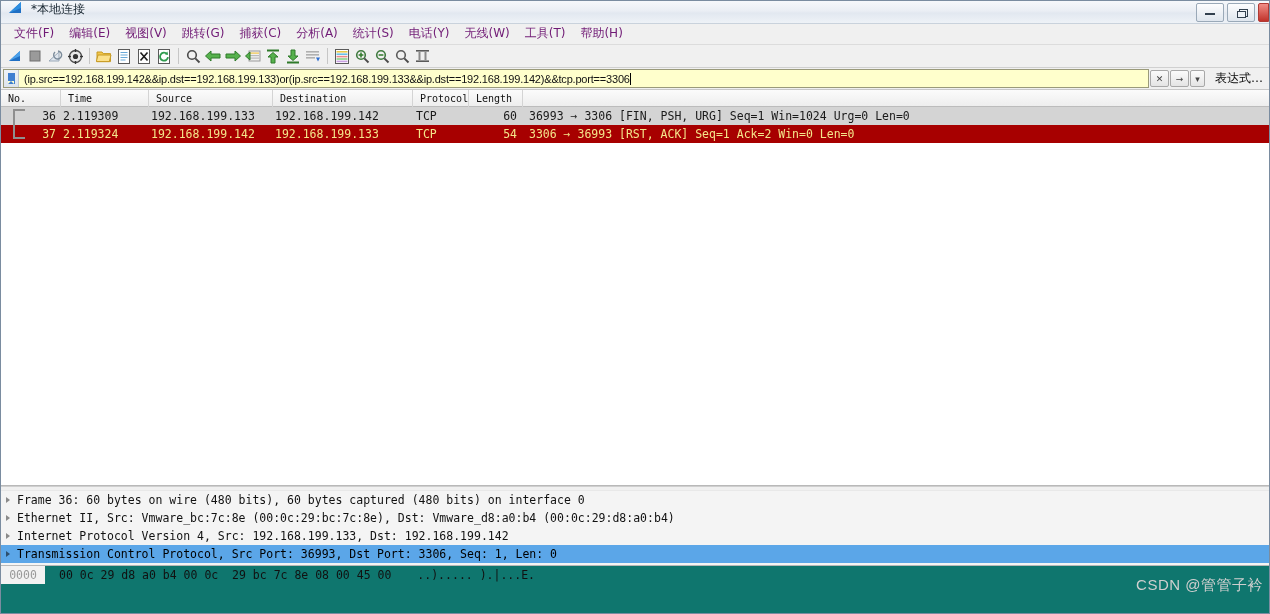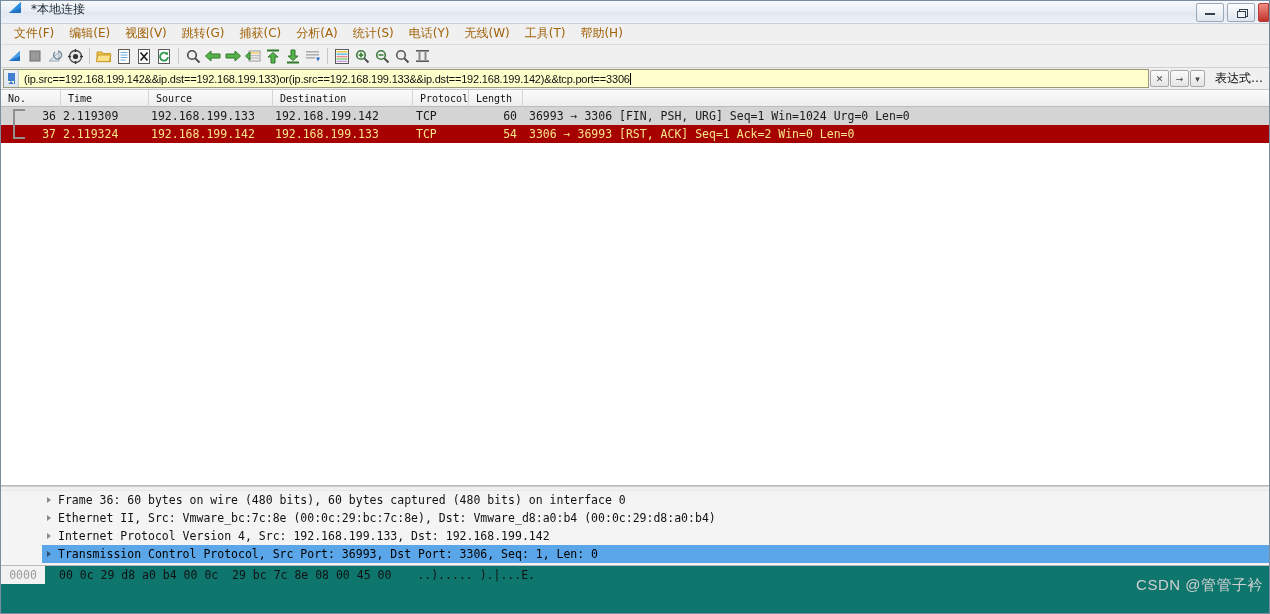--- a/index.html
+++ b/index.html
@@ -56,21 +56,21 @@
 
   
   .menubar{
     height:20px;min-height:20px;
     background:#f0f0f0;
     border-bottom:1px solid #dcdcdc;
     display:flex;align-items:center;padding-left:6px;
   }
   .menu-item{
     font-family:"DejaVu Sans",sans-serif;
-    font-size:12px;color:#a16207;
+    font-size:12px;color:#701a75;
     padding:2px 7px 3px 7px;margin-right:1px;
     cursor:default;white-space:nowrap;
   }
 
   
   .toolbar{
     height:22px;min-height:22px;
     background:#f0f0f0;
     border-bottom:1px solid #d0d0d0;
     display:flex;align-items:center;padding-left:4px;
@@ -189,21 +189,20 @@
     flex:0 0 auto;height:74px;
     background:#f4f4f4;
     border-bottom:1px solid #b9b9b9;
     overflow:hidden;
   }
   .drow{
     height:18px;display:flex;align-items:center;
     font-family:"DejaVu Sans Mono",monospace;
     font-size:11.5px;color:#111;
     white-space:nowrap;
-    margin-left:41px;
   }
   .drow.sel{background:#5ba6e8;color:#000;}
   .tri{
     width:14px;flex:0 0 auto;display:flex;align-items:center;justify-content:center;
   }
   .tri i{
     display:block;width:0;height:0;
     border-left:4px solid #8a8a8a;
     border-top:3.5px solid transparent;
     border-bottom:3.5px solid transparent;

